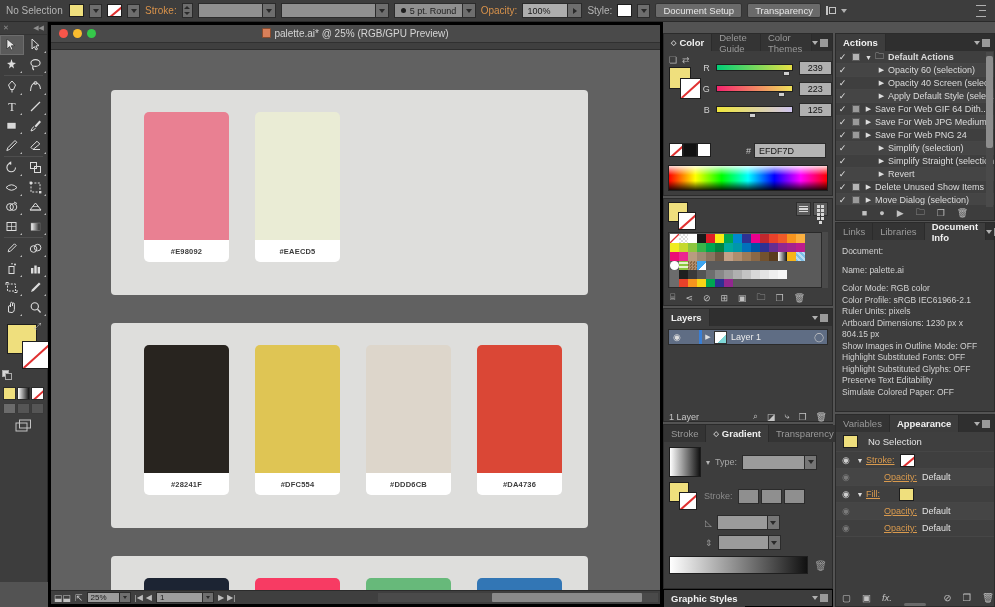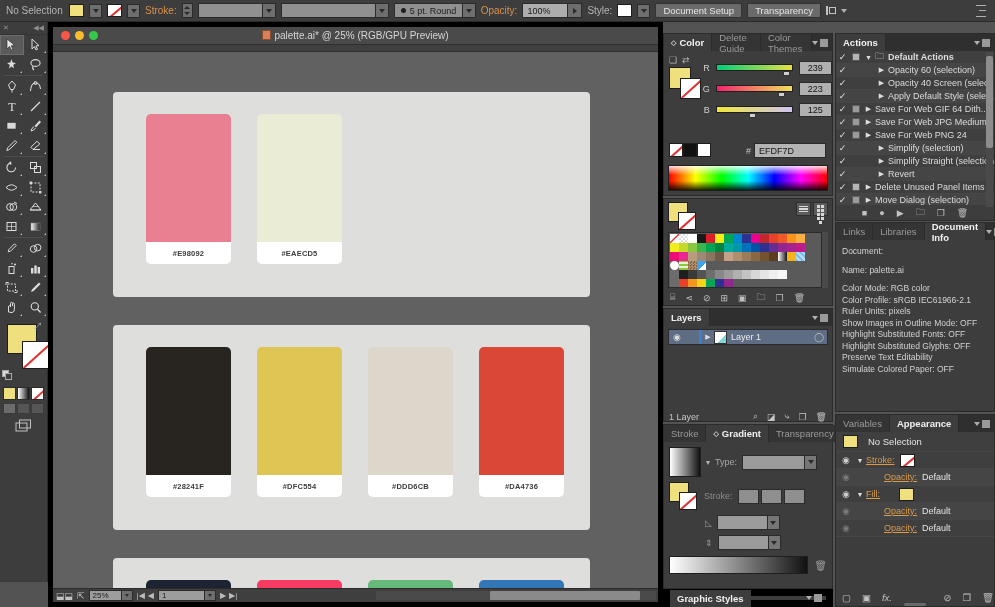--- a/index.html
+++ b/index.html
@@ -151,21 +151,21 @@
     background:#e03030; transform:rotate(-42deg);
   }
   .view-modes { display:flex; gap:1px; justify-content:center; margin-top:3px; }
   .vm { width:13px;height:11px;background:#555;border:1px solid #3a3a3a;border-radius:1px; }
   .vm.on { background:#6b6b6b; }
   .screen-mode { display:flex; justify-content:center; margin-top:5px; color:#bdbdbd; font-size:12px; }
 
   
   .docwin {
     position:absolute; left:48px; top:22px; width:615px; height:585px;
-    background:#535353; border:5px solid #000000;
+    background:#535353; border:3px solid #000000;
   }
   .doc-title {
     height:18px; background:#4a4a4a;
     border-bottom:1px solid #303030;
     display:flex; align-items:center; position:relative;
   }
   .traffic { display:flex; gap:5px; padding-left:8px; }
   .traffic i { width:9px;height:9px;border-radius:50%; display:block;}
   .tr-r{background:#f9564a;} .tr-y{background:#fabc2e;} .tr-g{background:#35c84a;}
   .doc-title-text {
@@ -340,21 +340,21 @@
   .gp-strokebtns { display:flex; gap:2px; }
   .gp-sb { width:21px;height:15px;background:#8f8f8f;border:1px solid #2b2b2b; }
   .gp-fs { position:relative; width:30px; height:28px; }
   .gp-fs .f{position:absolute;left:0;top:0;width:20px;height:20px;background:#EFDF7D;border:1px solid #1d1d1d;}
   .gp-fs .s{position:absolute;left:10px;top:10px;width:18px;height:18px;background:#fff;border:1px solid #1d1d1d;overflow:hidden;}
   .gp-fs .s::after{content:'';position:absolute;left:-3px;top:8px;width:24px;height:1.5px;background:#e03030;transform:rotate(-42deg);}
   .gp-ramp { height:18px; border:1px solid #1f1f1f; background:linear-gradient(to right,#fff,#111); }
 
   
   .gsbar { position:absolute; left:663px; top:589px; width:170px; height:18px;
-    background:#3d3d3d; border:7px solid #000000; display:flex; align-items:center; }
+    background:#3d3d3d; border:1px solid #000000; display:flex; align-items:center; }
 
   
   .actionspanel { position:absolute; left:835px; top:33px; width:160px; height:188px; }
   .act-list { height:calc(100% - 17px - 15px); overflow:hidden; }
   .act-row {
     display:flex; align-items:center; height:13px; font-size:9px; color:#dcdcdc;
     border-bottom:1px solid #464646;
   }
   .act-row:nth-child(odd){ background:#3f3f3f; }
   .act-row:nth-child(even){ background:#454545; }
@@ -1130,21 +1130,21 @@
         <span class="act-box"></span>
         <span class="act-tri" style="margin-left:13px">▶</span>
         <span class="act-name">Revert</span>
       </div>
       <div class="act-row">
         <span class="act-chk">✓</span>
         <span class="act-box">
             <i style="background:#b4b4b4"></i>
           </span>
         <span class="act-tri">▶</span>
-        <span class="act-name">Delete Unused Panel Items</span>
+        <span class="act-name">Delete Unused Show Items</span>
       </div>
       <div class="act-row">
         <span class="act-chk">✓</span>
         <span class="act-box">
             <i></i>
           </span>
         <span class="act-tri">▶</span>
         <span class="act-name">Move Dialog (selection)</span>
       </div>
     </div>
@@ -1173,20 +1173,21 @@
         </div>
     </div>
     <div class="di-body">
       <div>Document:</div>
       <div class="blank"></div>
       <div>Name: palette.ai</div>
       <div class="blank"></div>
       <div>Color Mode: RGB color</div>
       <div>Color Profile: sRGB IEC61966-2.1</div>
       <div>Ruler Units: pixels</div>
+      <div>Artboard Dimensions: 1230 px x 804.15 px</div>
       <div>Show Images in Outline Mode: OFF</div>
       <div>Highlight Substituted Fonts: OFF</div>
       <div>Highlight Substituted Glyphs: OFF</div>
       <div>Preserve Text Editability</div>
       <div>Simulate Colored Paper: OFF</div>
     </div>
   </div>
 
   <div class="panel apppanel">
     <div class="panel-tabs">

